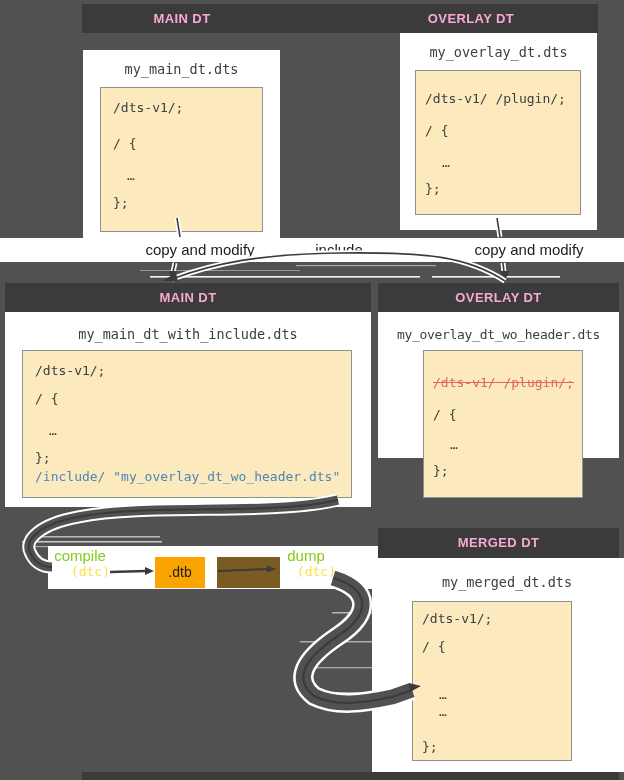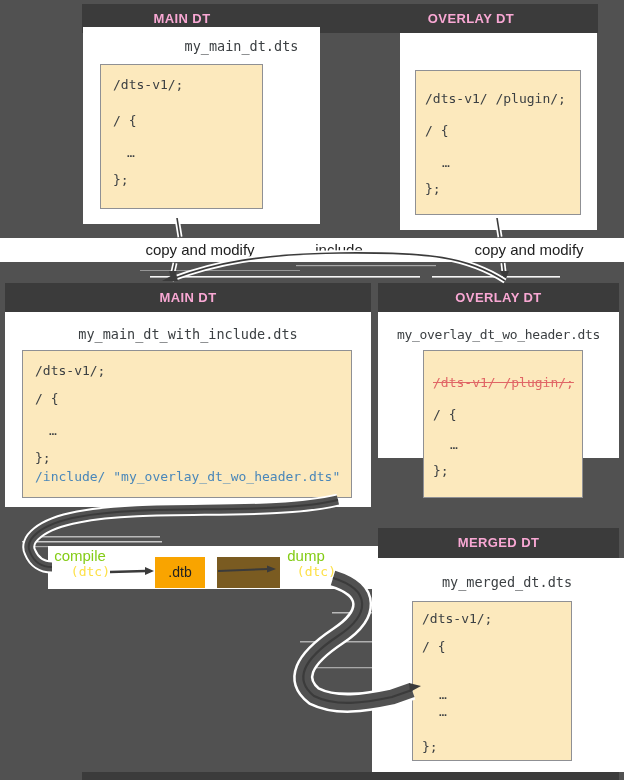--- a/index.html
+++ b/index.html
@@ -46,31 +46,32 @@
   .dtb-shadow{background:#7a5b21;}
   svg{position:absolute;left:0;top:0;pointer-events:none;}
 </style>
 </head>
 <body>
 
 <div class="abs bar" style="left:82px;top:4px;width:516px;height:29px;"></div>
 <div class="abs bar-label" style="left:82px;top:4px;width:200px;">MAIN DT</div>
 <div class="abs bar-label" style="left:371px;top:4px;width:200px;">OVERLAY DT</div>
 
-<div class="abs box-body" style="left:83px;top:27px;width:197px;height:197px;padding-left:40px;">
+<div class="abs box-body" style="left:83px;top:50px;width:197px;height:197px;">
   <div class="abs filename" style="top:11px;">my_main_dt.dts</div>
   <div class="abs code-box" style="left:17px;top:37px;width:163px;height:145px;">
     <div class="code-line" style="top:12px;">/dts-v1/;</div>
     <div class="code-line" style="top:48px;">/ {</div>
     <div class="code-line indent" style="top:80px;">…</div>
     <div class="code-line" style="top:107px;">};</div>
   </div>
 </div>
 
 <div class="abs box-body" style="left:400px;top:33px;width:197px;height:197px;">
+  <div class="abs filename" style="top:11px;">my_overlay_dt.dts</div>
   <div class="abs code-box" style="left:15px;top:37px;width:166px;height:145px;">
     <div class="code-line" style="top:20px;left:9px;">/dts-v1/ /plugin/;</div>
     <div class="code-line" style="top:52px;left:9px;">/ {</div>
     <div class="code-line indent" style="top:84px;">…</div>
     <div class="code-line" style="top:110px;left:9px;">};</div>
   </div>
 </div>
 
 <div class="abs" style="left:0;top:238px;width:624px;height:24px;background:#ffffff;"></div>
 <div class="abs flow-label" style="left:110px;top:238px;width:180px;">copy and modify</div>

